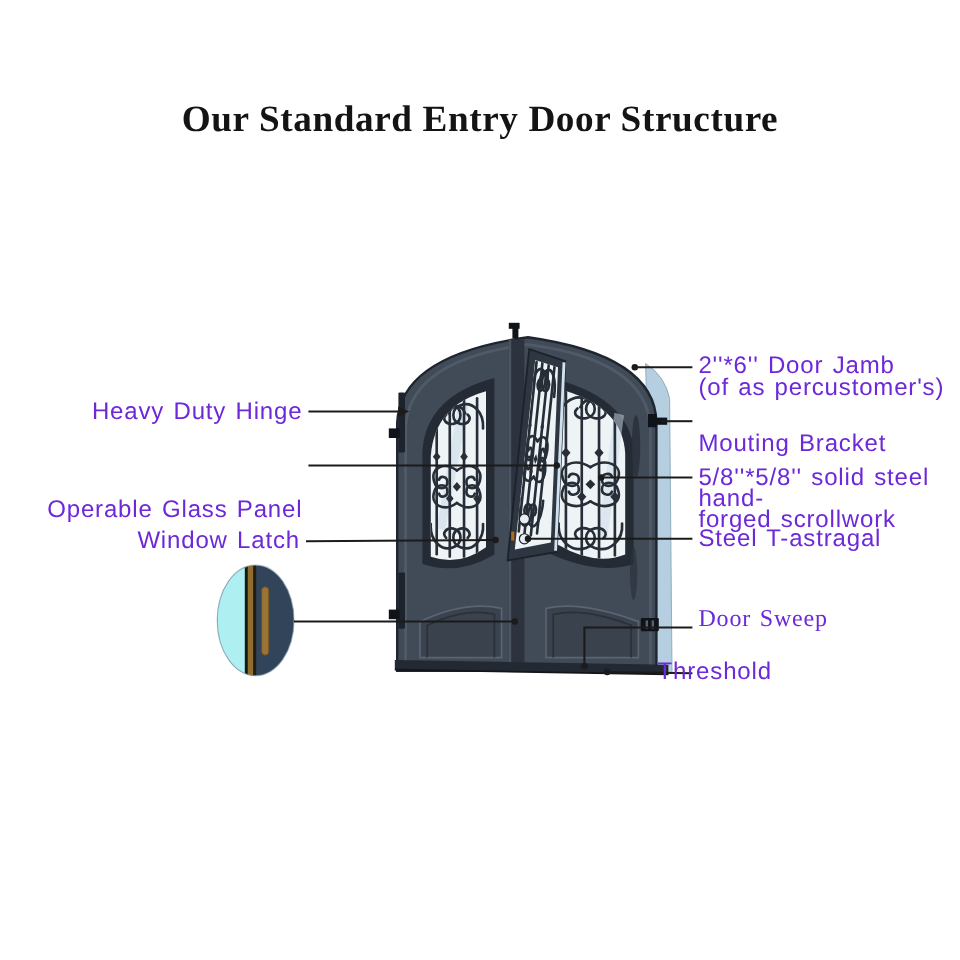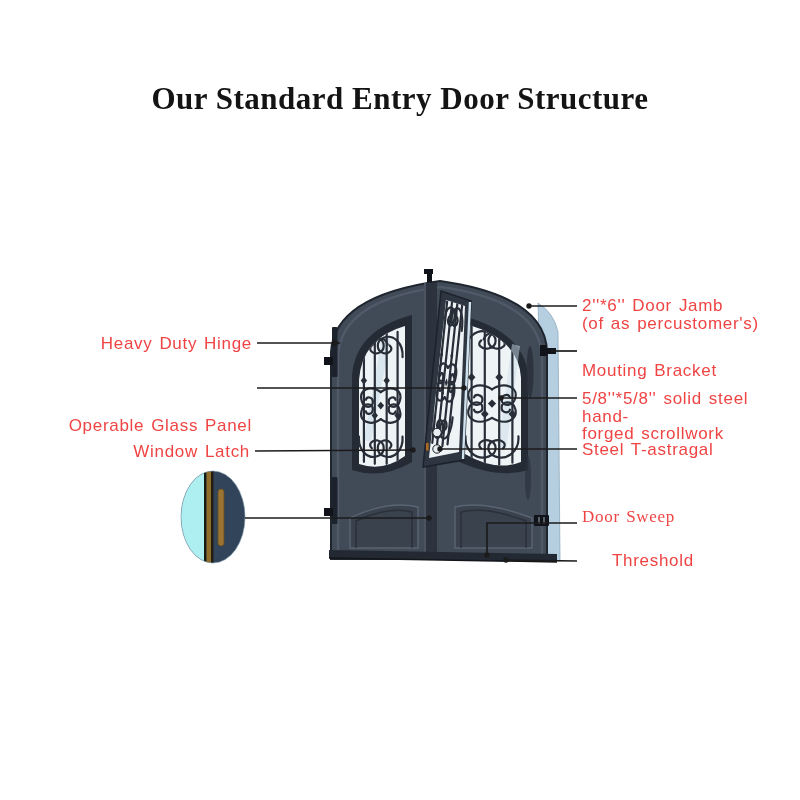--- a/index.html
+++ b/index.html
@@ -2,21 +2,21 @@
 <html><head>
 <meta charset="utf-8">
 <style>
   html,body{margin:0;padding:0;background:#ffffff;}
   .stage{position:relative;width:800px;height:800px;background:#ffffff;overflow:hidden;
          font-family:"Liberation Sans",sans-serif;}
   .title{position:absolute;left:0;right:0;top:82px;margin:0;text-align:center;
          font-family:"Liberation Serif",serif;font-weight:700;font-size:31px;line-height:1.1;
          color:#141414;letter-spacing:.5px;}
   .art{position:absolute;left:0;top:0;}
-  .lbl{position:absolute;font-size:17px;line-height:17.5px;color:#ef4444;
+  .lbl{position:absolute;font-size:20px;line-height:17.5px;color:#6d28d9;
        letter-spacing:.7px;word-spacing:1.5px;white-space:pre-line;}
   .lbl.ra{text-align:right;}
   .lbl.flush{line-height:18px;}
 </style>
 </head>
 <body>
 
 <div class="stage">
 
   <h1 class="title">Our Standard Entry Door Structure</h1>
@@ -163,14 +163,14 @@
   <div class="lbl ra" style="right:548px;top:380px;margin-top:37px;">Operable Glass Panel</div>
   <div class="lbl ra" style="right:550px;top:443px;">Window Latch</div>
 
   <div class="lbl" style="left:582px;top:297px;">2''*6'' Door Jamb
 (of as percustomer's)</div>
   <div class="lbl" style="left:582px;top:342px;margin-top:20px;">Mouting Bracket</div>
   <div class="lbl" style="left:582px;top:390px;">5/8''*5/8'' solid steel hand-
 forged scrollwork</div>
   <div class="lbl" style="left:582px;top:441px;">Steel T-astragal</div>
   <div class="lbl" style="left:582px;top:508px;font-family:Liberation Serif, serif;">Door Sweep</div>
-  <div class="lbl" style="left:612px;top:552px;">Threshold</div>
+  <div class="lbl" style="left:548px;top:552px;">Threshold</div>
 </div>
 
 </body></html>

